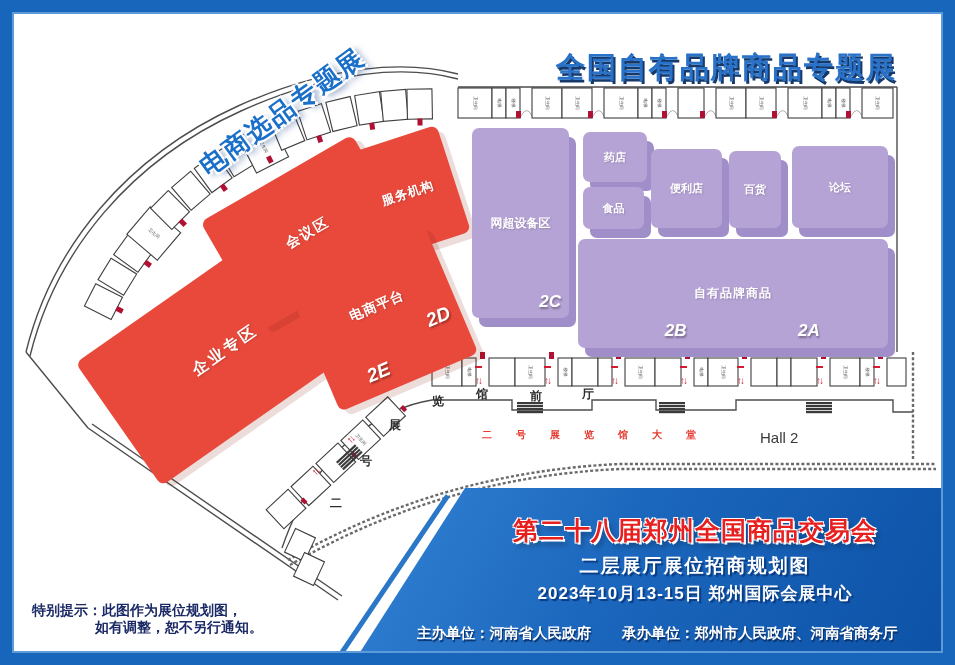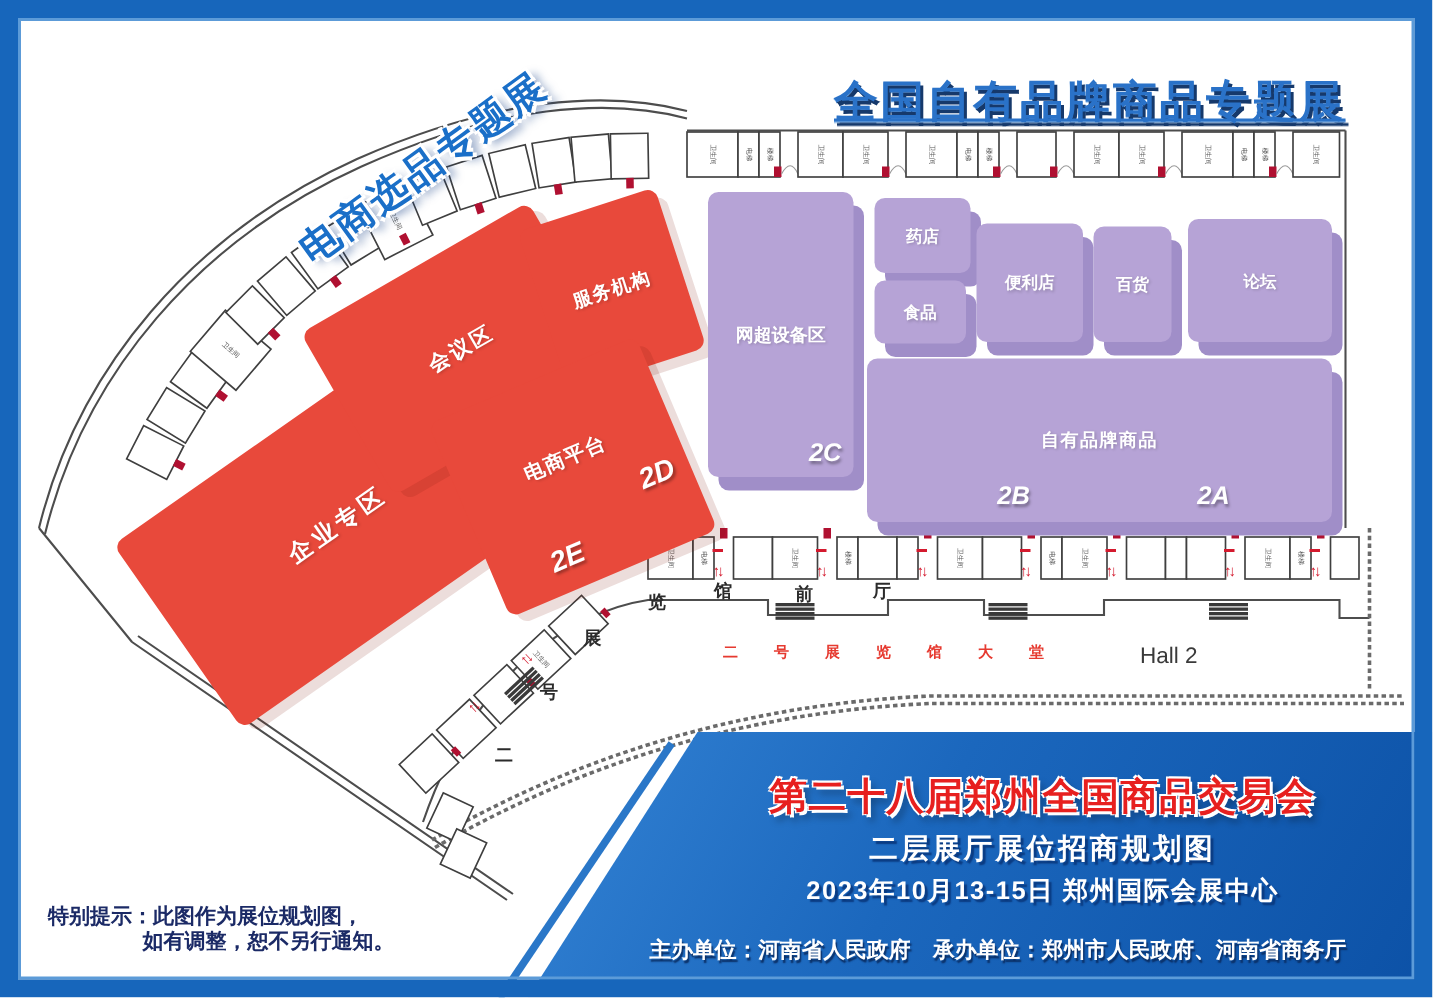--- a/index.html
+++ b/index.html
@@ -28,41 +28,41 @@
   .zcode{position:absolute;font-style:italic;font-weight:900;
          text-shadow:1px 2px 2px rgba(0,0,0,.35);}
   
   #front-chars span{position:absolute;z-index:3;font-size:12px;color:#2b2b2b;font-weight:700;}
   #lobby-text{position:absolute;left:482px;top:428px;z-index:3;font-size:10px;font-weight:700;
               color:#e63a30;letter-spacing:24px;white-space:nowrap;}
   #hall-en{position:absolute;left:760px;top:429px;z-index:3;font-size:15px;color:#3a3a3a;font-weight:400;}
   
   #main-title{position:absolute;left:556px;top:48px;z-index:5;font-size:29px;font-weight:900;
       letter-spacing:2px;color:#2a72c8;white-space:nowrap;
-      text-shadow:2px 3px 0 #16396b,0 1px 0 #7fb0e4;text-decoration:underline;}
+      text-shadow:2px 3px 0 #16396b,0 1px 0 #7fb0e4;}
   #diag-title{position:absolute;left:203px;top:152px;z-index:5;font-size:26px;font-weight:900;
       letter-spacing:2px;color:#1a6fc8;white-space:nowrap;transform:rotate(-36deg);
       transform-origin:0 50%;
       text-shadow:-2px -2px 0 #fff,2px -2px 0 #fff,-2px 2px 0 #fff,2px 2px 0 #fff,4px 5px 6px rgba(16,58,130,.55);}
   
   #footer-block{position:absolute;left:330px;top:488px;width:625px;height:177px;z-index:4;
       background:linear-gradient(118deg,#3585d6 0%,#1b67bd 45%,#0c51a6 100%);
       clip-path:polygon(21.6% 0%,100% 0%,100% 100%,3.5% 100%);}
   #footer-stripe{position:absolute;left:388px;top:478px;width:5px;height:205px;z-index:4;
       background:#2a77c8;transform:rotate(34deg);}
   .f-center{position:absolute;left:455px;width:480px;text-align:center;z-index:5;white-space:nowrap;}
   #f-title{top:514px;font-size:25px;font-weight:900;letter-spacing:1px;color:#e7201f;
       text-shadow:-1px -1px 0 #fff,1px -1px 0 #fff,-1px 1px 0 #fff,2px 2px 0 #fff,4px 5px 5px rgba(0,0,0,.35);}
   #f-sub{top:553px;font-size:19px;font-weight:800;letter-spacing:2px;color:#fff;
       text-shadow:2px 2px 1px #0a3a80;}
   #f-date{top:582px;font-size:17px;font-weight:800;letter-spacing:1px;color:#fff;
       text-shadow:2px 2px 1px #0a3a80;}
   .f-org{position:absolute;top:624px;z-index:5;font-size:14.5px;font-weight:800;color:#fff;
       white-space:nowrap;text-shadow:1px 2px 1px #0a2f66;}
-  #f-host{left:417px;margin-left:16px;}
+  #f-host{left:417px;}
   #f-organizer{left:622px;}
   
   #note{position:absolute;left:32px;top:602px;z-index:4;font-size:14px;font-weight:800;
         color:#1b2a66;line-height:17px;}
   #note .indent{display:block;padding-left:63px;}
 </style>
 </head>
 <body>
 
 <div id="app">

